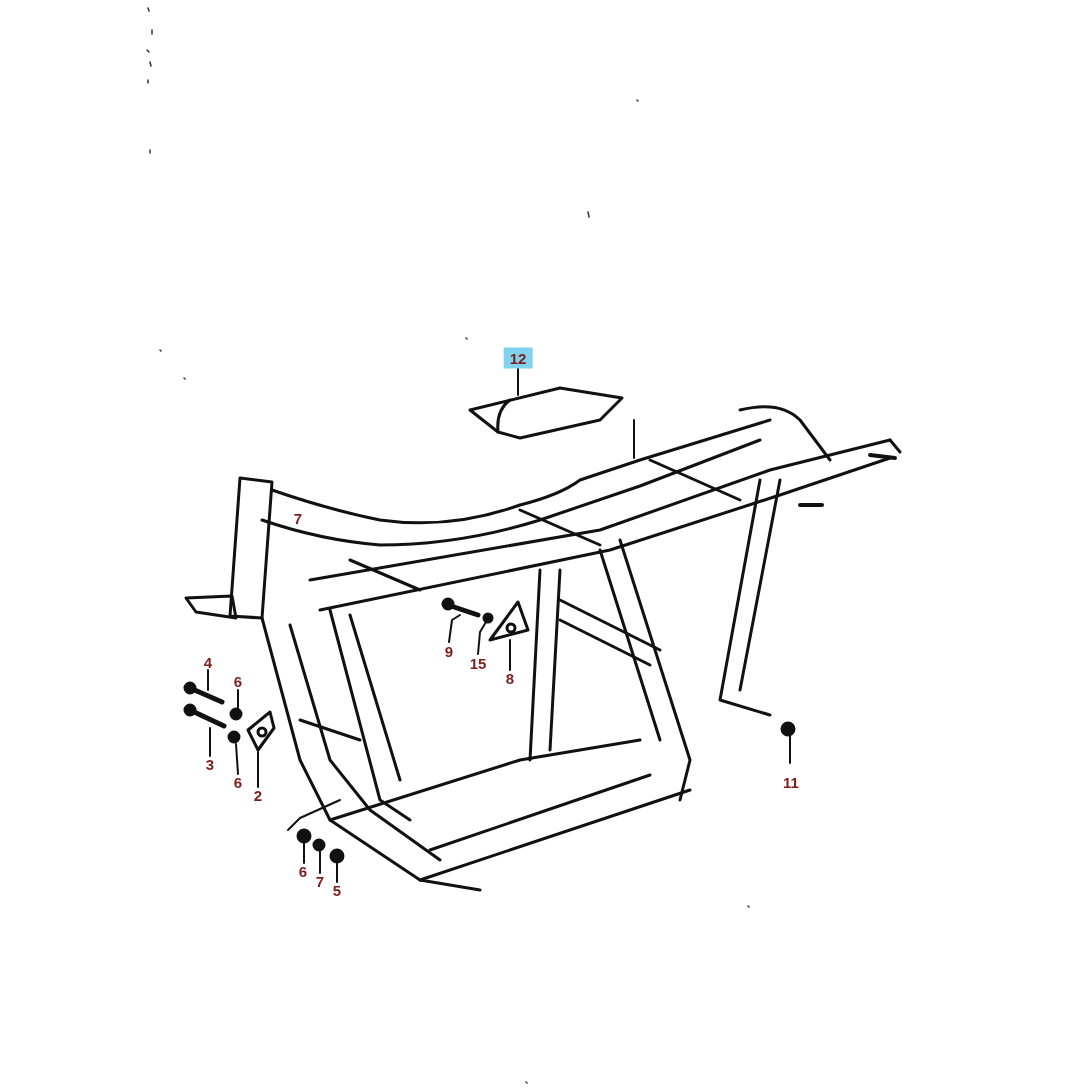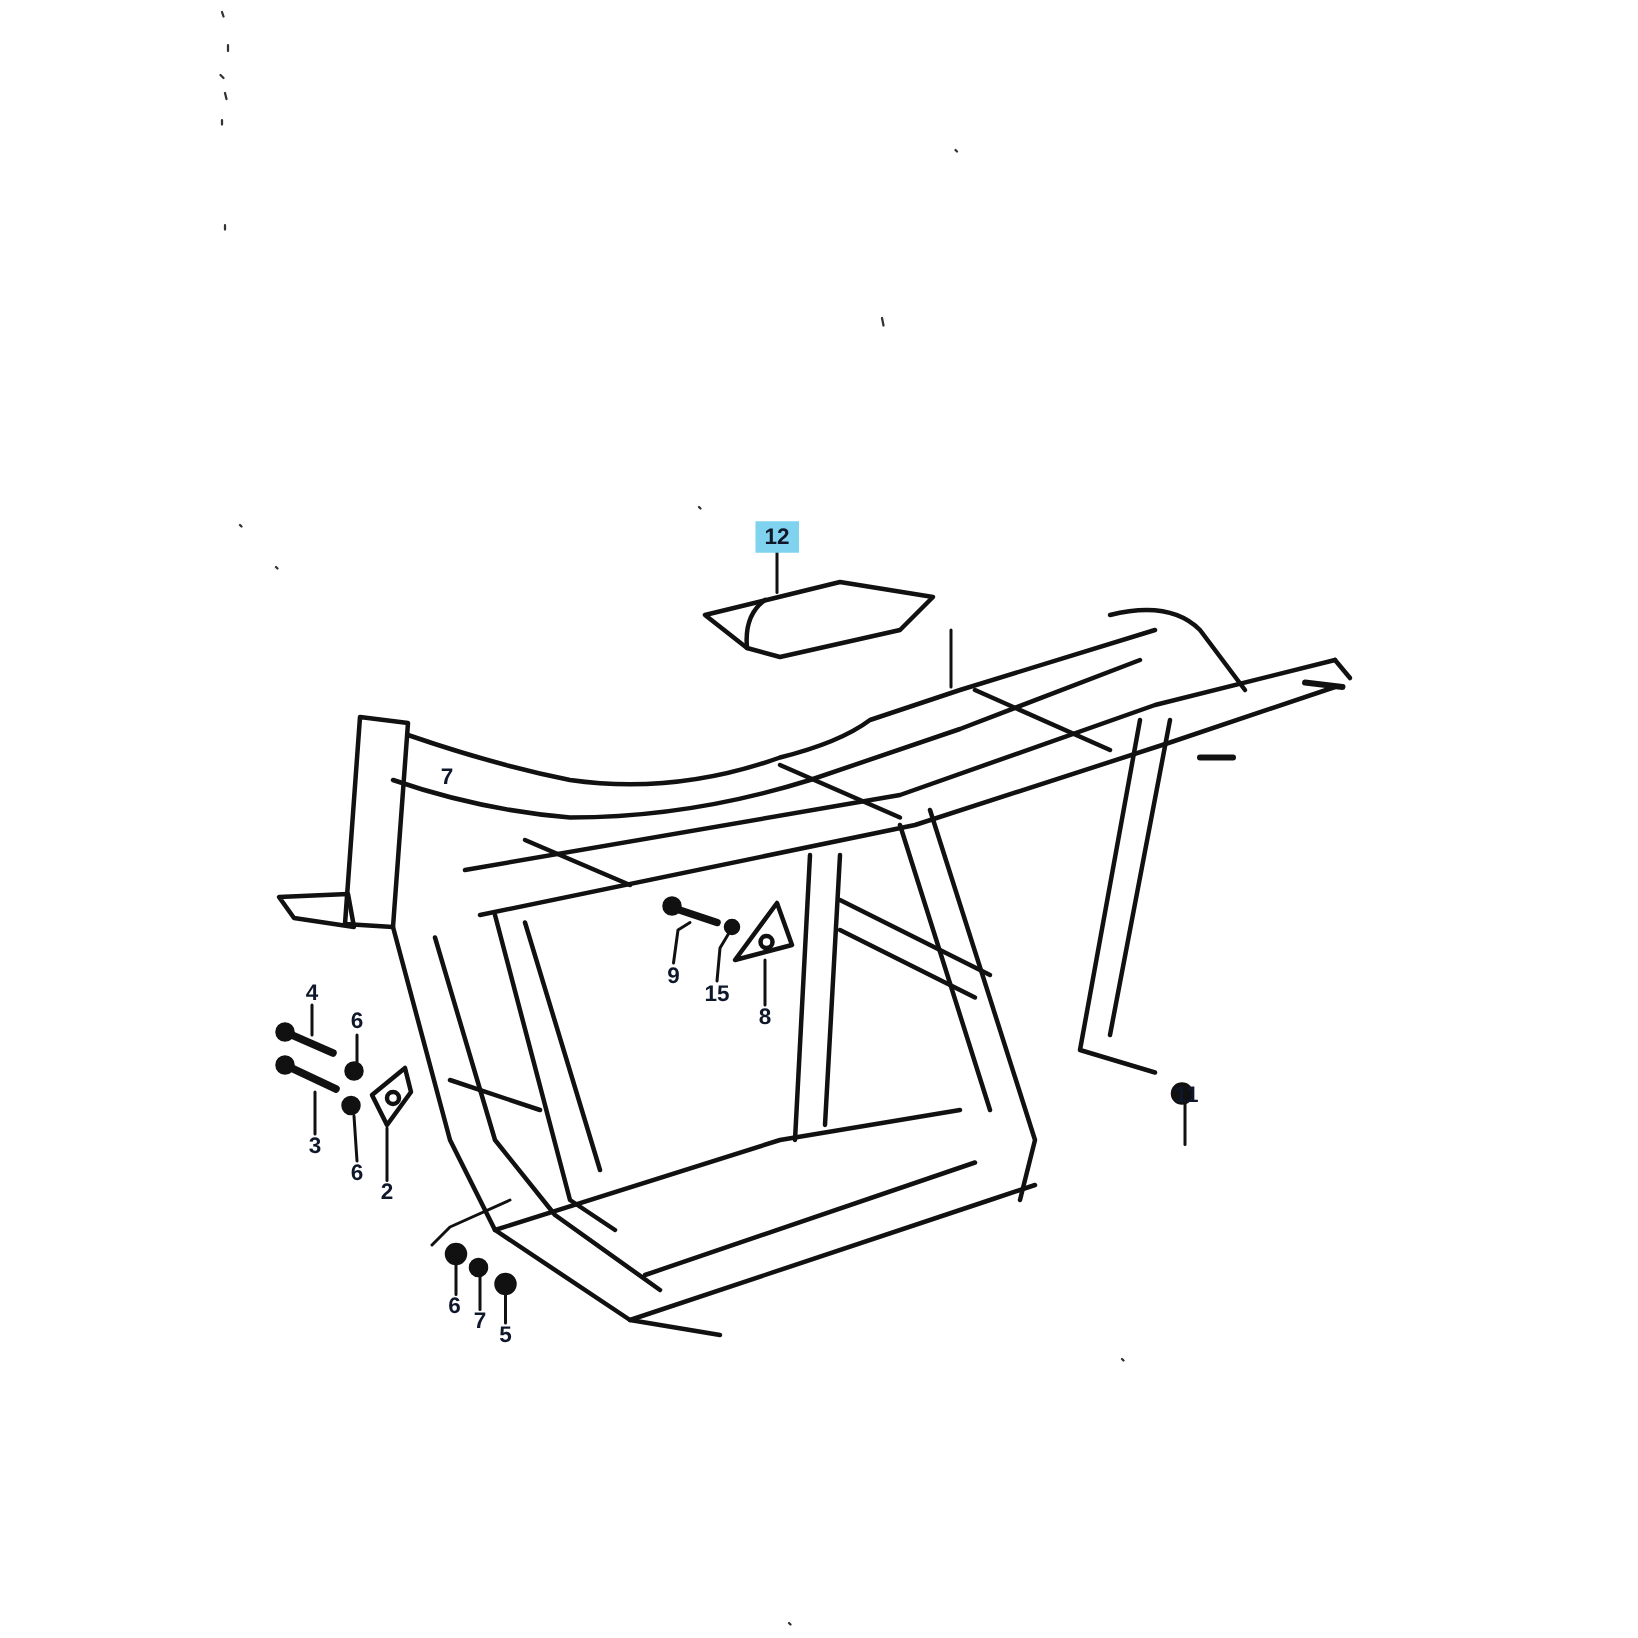--- a/index.html
+++ b/index.html
@@ -1,18 +1,18 @@
 <!DOCTYPE html>
 <html><head>
 <meta charset="utf-8">
 <style>
   html,body{margin:0;padding:0;background:#ffffff;}
   body{width:1092px;height:1092px;position:relative;overflow:hidden;font-family:"Liberation Sans",sans-serif;}
   #diagram{position:absolute;left:0;top:0;width:1092px;height:1092px;}
-  .callout{position:absolute;font-family:"Liberation Sans",sans-serif;font-size:15px;font-weight:bold;color:#0f172a;line-height:1;transform:translate(-50%,-50%);}
+  .callout{position:absolute;font-family:"Liberation Sans",sans-serif;font-size:15px;font-weight:bold;color:#7f1d1d;line-height:1;transform:translate(-50%,-50%);}
   .callout.hl{background:#7fd3ee;padding:3px 6px;font-size:15px;}
 </style>
 </head>
 <body>
 
 <svg id="diagram" viewBox="0 0 1092 1092" xmlns="http://www.w3.org/2000/svg" fill="none" stroke="#111" stroke-width="3" stroke-linecap="round" stroke-linejoin="round">
 
   <g stroke="#333" stroke-width="1.5">
     <path d="M148 8 l1 3 M152 30 l0 4 M147 50 l2 2 M150 62 l1 4 M148 80 l0 3 M150 150 l0 3 M588 212 l1 5 M637 100 l1 1 M466 338 l1 1 M160 350 l1 1 M184 378 l1 1 M748 906 l1 1 M526 1082 l1 1"></path>
   </g>
@@ -115,17 +115,17 @@
   <span class="callout hl" style="left:518px;top:358px">12</span>
   <span class="callout" style="left:298px;top:518px">7</span>
   <span class="callout" style="left:208px;top:662px">4</span>
   <span class="callout" style="left:238px;top:681px">6</span>
   <span class="callout" style="left:210px;top:764px">3</span>
   <span class="callout" style="left:238px;top:782px">6</span>
   <span class="callout" style="left:258px;top:795px">2</span>
   <span class="callout" style="left:449px;top:651px">9</span>
   <span class="callout" style="left:478px;top:663px">15</span>
   <span class="callout" style="left:510px;top:678px">8</span>
-  <span class="callout" style="left:791px;top:730px">11</span>
+  <span class="callout" style="left:791px;top:782px">11</span>
   <span class="callout" style="left:303px;top:871px">6</span>
   <span class="callout" style="left:320px;top:881px">7</span>
   <span class="callout" style="left:337px;top:890px">5</span>
 </div>
 
 </body></html>

